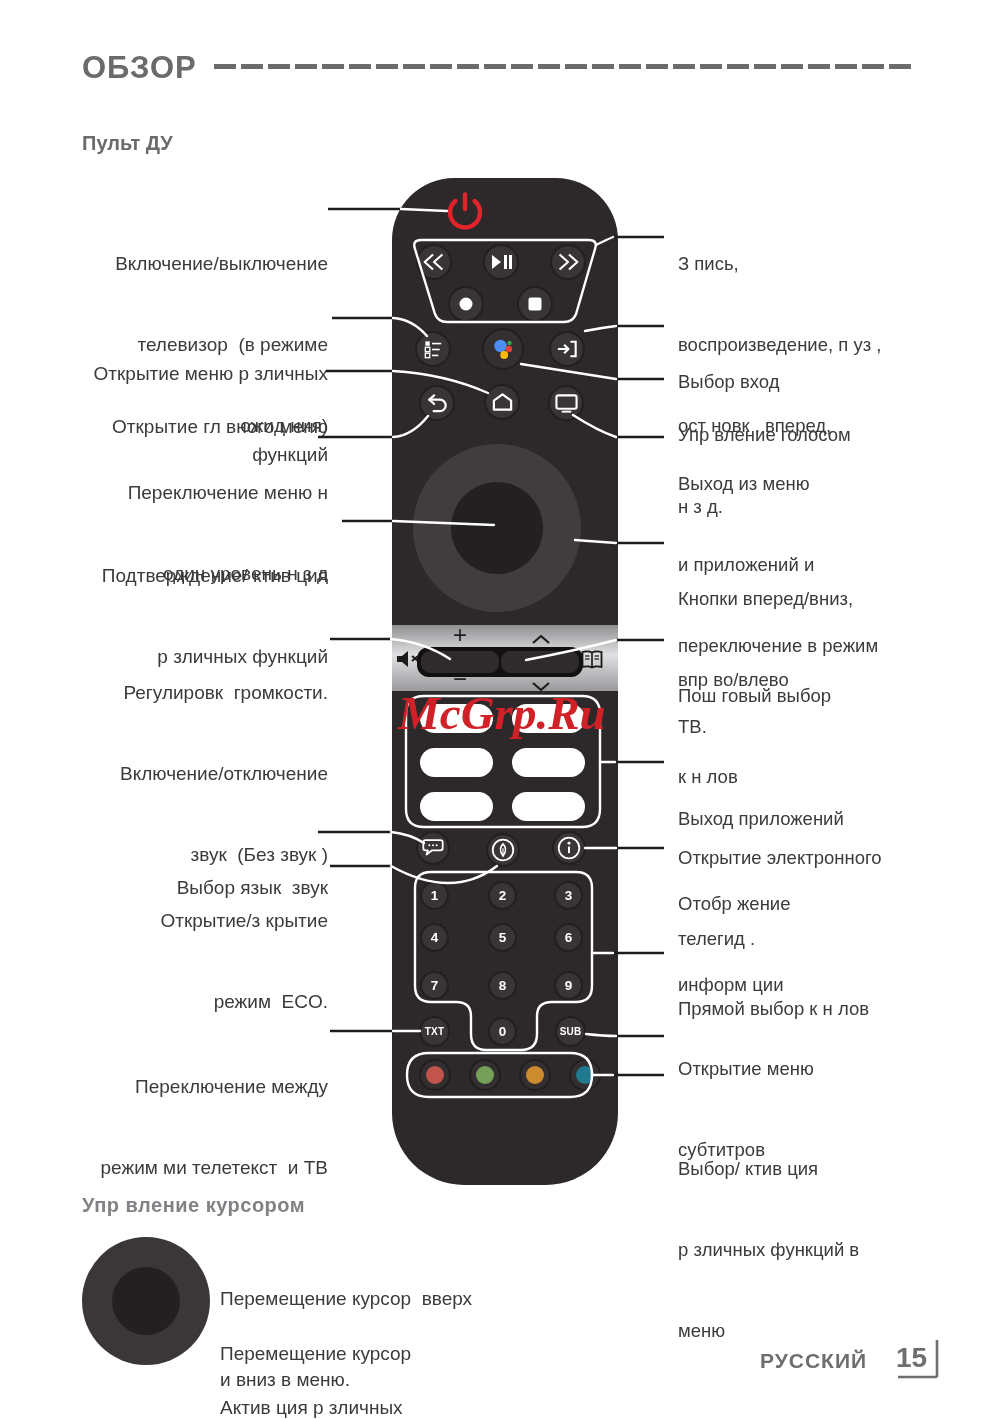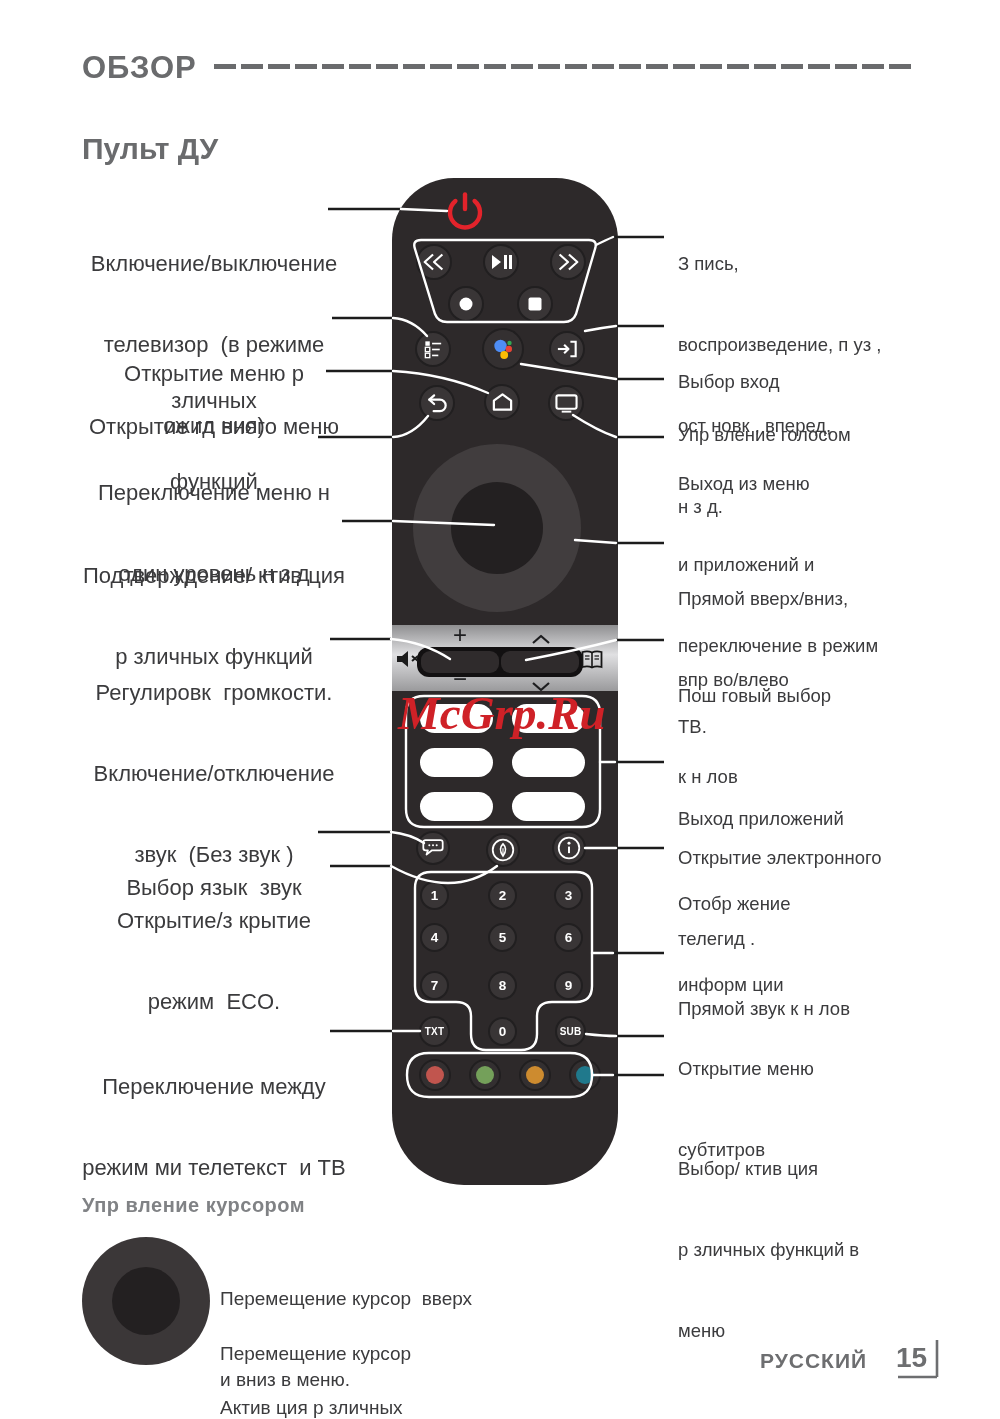--- a/index.html
+++ b/index.html
@@ -3,23 +3,23 @@
 <meta charset="utf-8">
 <style>
   html,body{margin:0;padding:0;background:#fff;}
   #page{position:relative;width:1000px;height:1419px;background:#fff;overflow:hidden;
         font-family:"Liberation Sans", sans-serif;}
   .abs{position:absolute;}
   
   #hdr{left:82px;top:50px;font-size:31px;font-weight:bold;color:#6a6b6d;letter-spacing:1px;}
   #hdr-line{left:214px;top:64px;width:698px;height:5px;
             background:repeating-linear-gradient(90deg,#6a6b6d 0 22px,transparent 22px 27px);}
-  #subtitle{left:82px;top:132px;font-size:30px;font-weight:bold;color:#6a6b6d;}
+  #subtitle{left:82px;top:132px;font-size:20px;font-weight:bold;color:#6a6b6d;}
   
-  .lab-l{position:absolute;right:651px;text-align:center;font-size:22px;line-height:27px;
+  .lab-l{position:absolute;right:672px;text-align:right;font-size:19px;line-height:27px;
          color:#3b3b3d;white-space:pre-wrap;width:270px;}
   .lab-r{position:absolute;left:678px;text-align:left;font-size:18.5px;line-height:27px;
          color:#3b3b3d;white-space:pre-wrap;width:250px;}
   
   #remote{left:392px;top:178px;width:226px;height:1007px;background:#2d292a;
           border-radius:62px 62px 72px 72px;}
   .btn{position:absolute;background:#393536;border:2px solid #211f20;border-radius:50%;
        display:flex;align-items:center;justify-content:center;box-sizing:border-box;}
   .b36{width:36px;height:36px;}
   .b42{width:42px;height:42px;}
@@ -106,38 +106,38 @@
   <div class="lab-r" style="top:367px">
     <div>Упр вление голосом</div>
   </div>
   <div class="lab-r" style="top:416px">
     <div>Выход из меню</div>
     <div>и приложений и</div>
     <div>переключение в режим</div>
     <div>ТВ.</div>
   </div>
   <div class="lab-r" style="top:531px">
-    <div>Прямой вверх/вниз,</div>
+    <div>Кнопки вперед/вниз,</div>
     <div>впр во/влево</div>
   </div>
   <div class="lab-r" style="top:628px">
     <div>Пош говый выбор</div>
     <div>к н лов</div>
     <div>Открытие электронного</div>
     <div>телегид .</div>
   </div>
   <div class="lab-r" style="top:751px">
     <div>Выход приложений</div>
   </div>
   <div class="lab-r" style="top:836px">
     <div>Отобр жение</div>
     <div>информ ции</div>
   </div>
   <div class="lab-r" style="top:941px">
-    <div>Прямой звук к н лов</div>
+    <div>Прямой выбор к н лов</div>
   </div>
   <div class="lab-r" style="top:1001px">
     <div>Открытие меню</div>
     <div>субтитров</div>
   </div>
   <div class="lab-r" style="top:1101px">
     <div>Выбор/ ктив ция</div>
     <div>р зличных функций в</div>
     <div>меню</div>
   </div>

